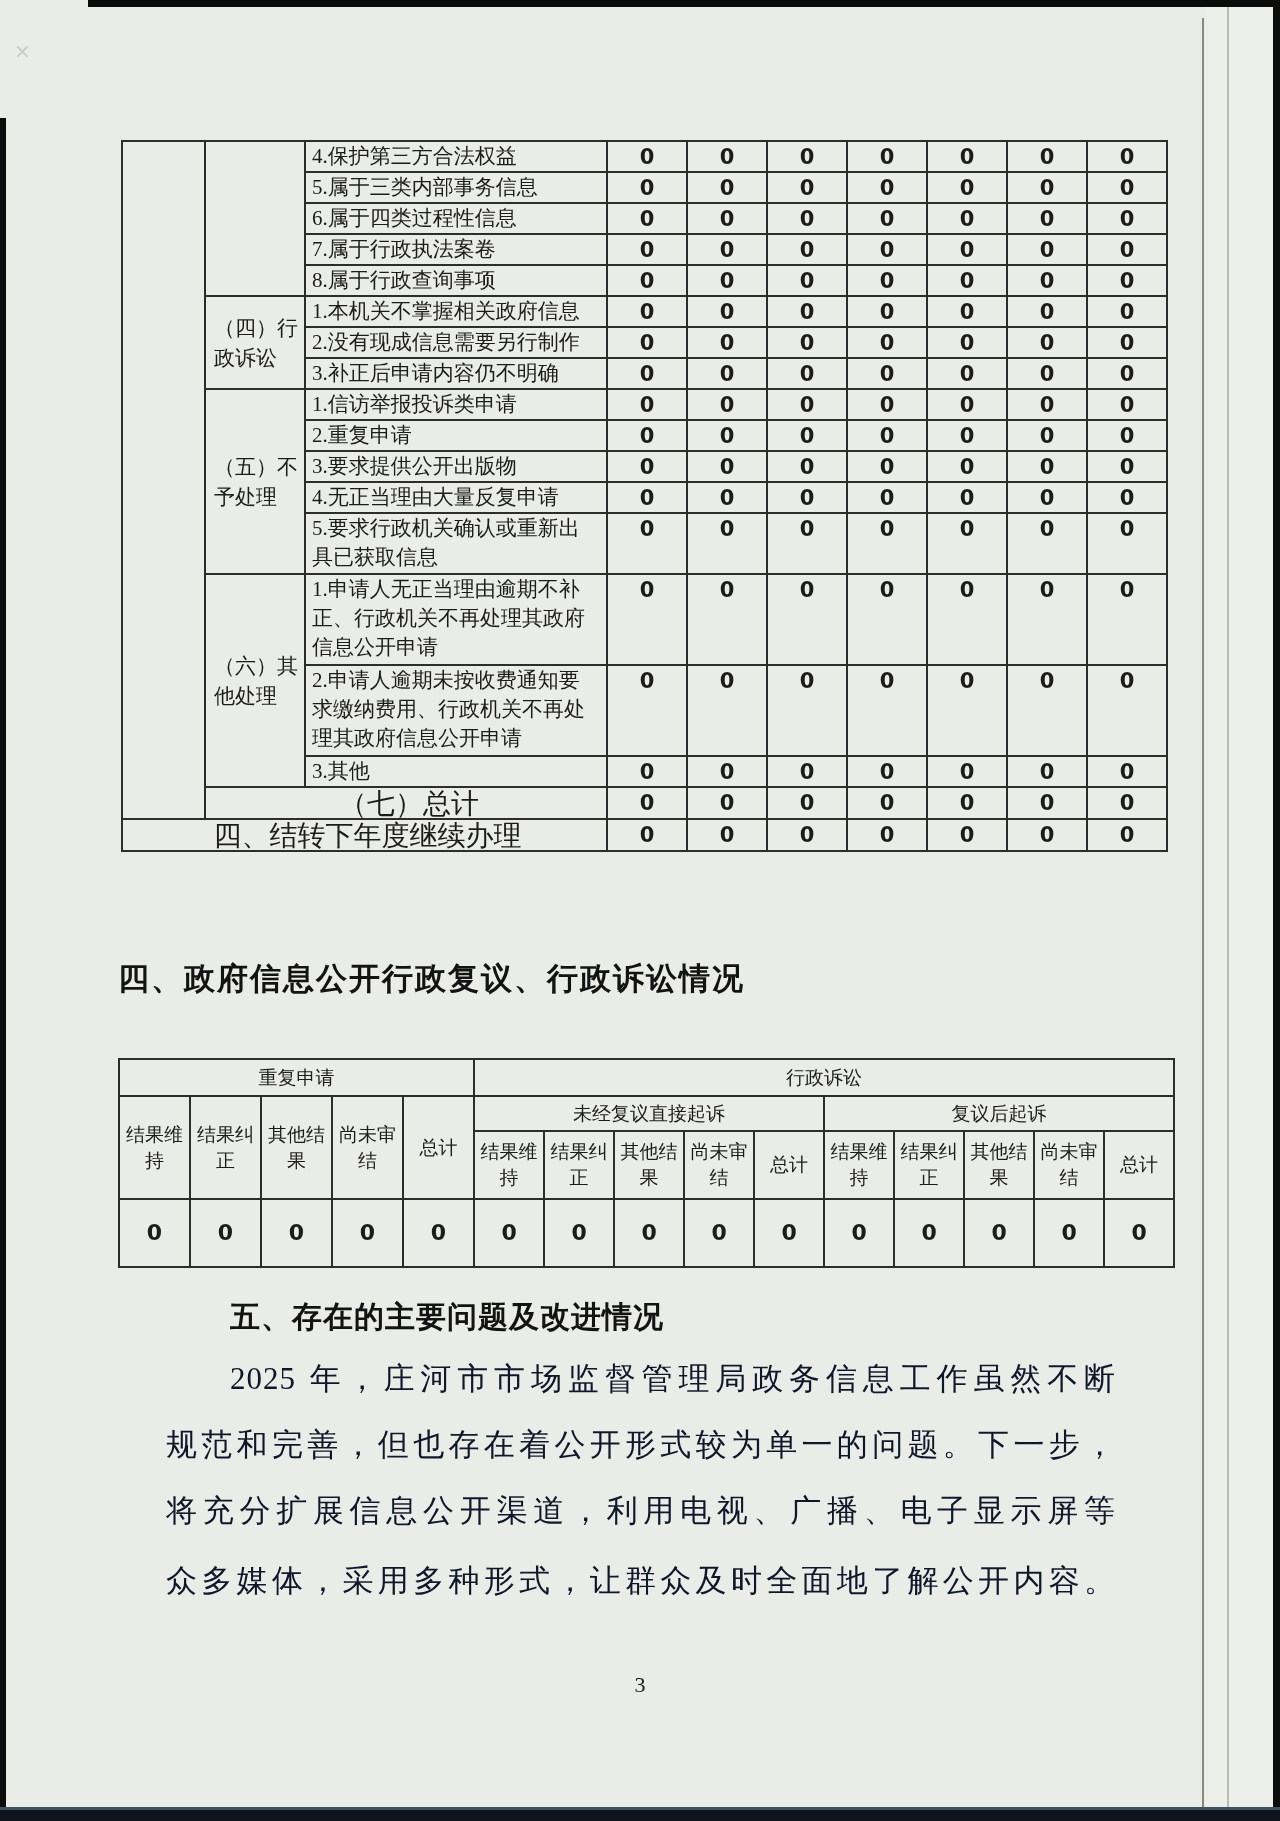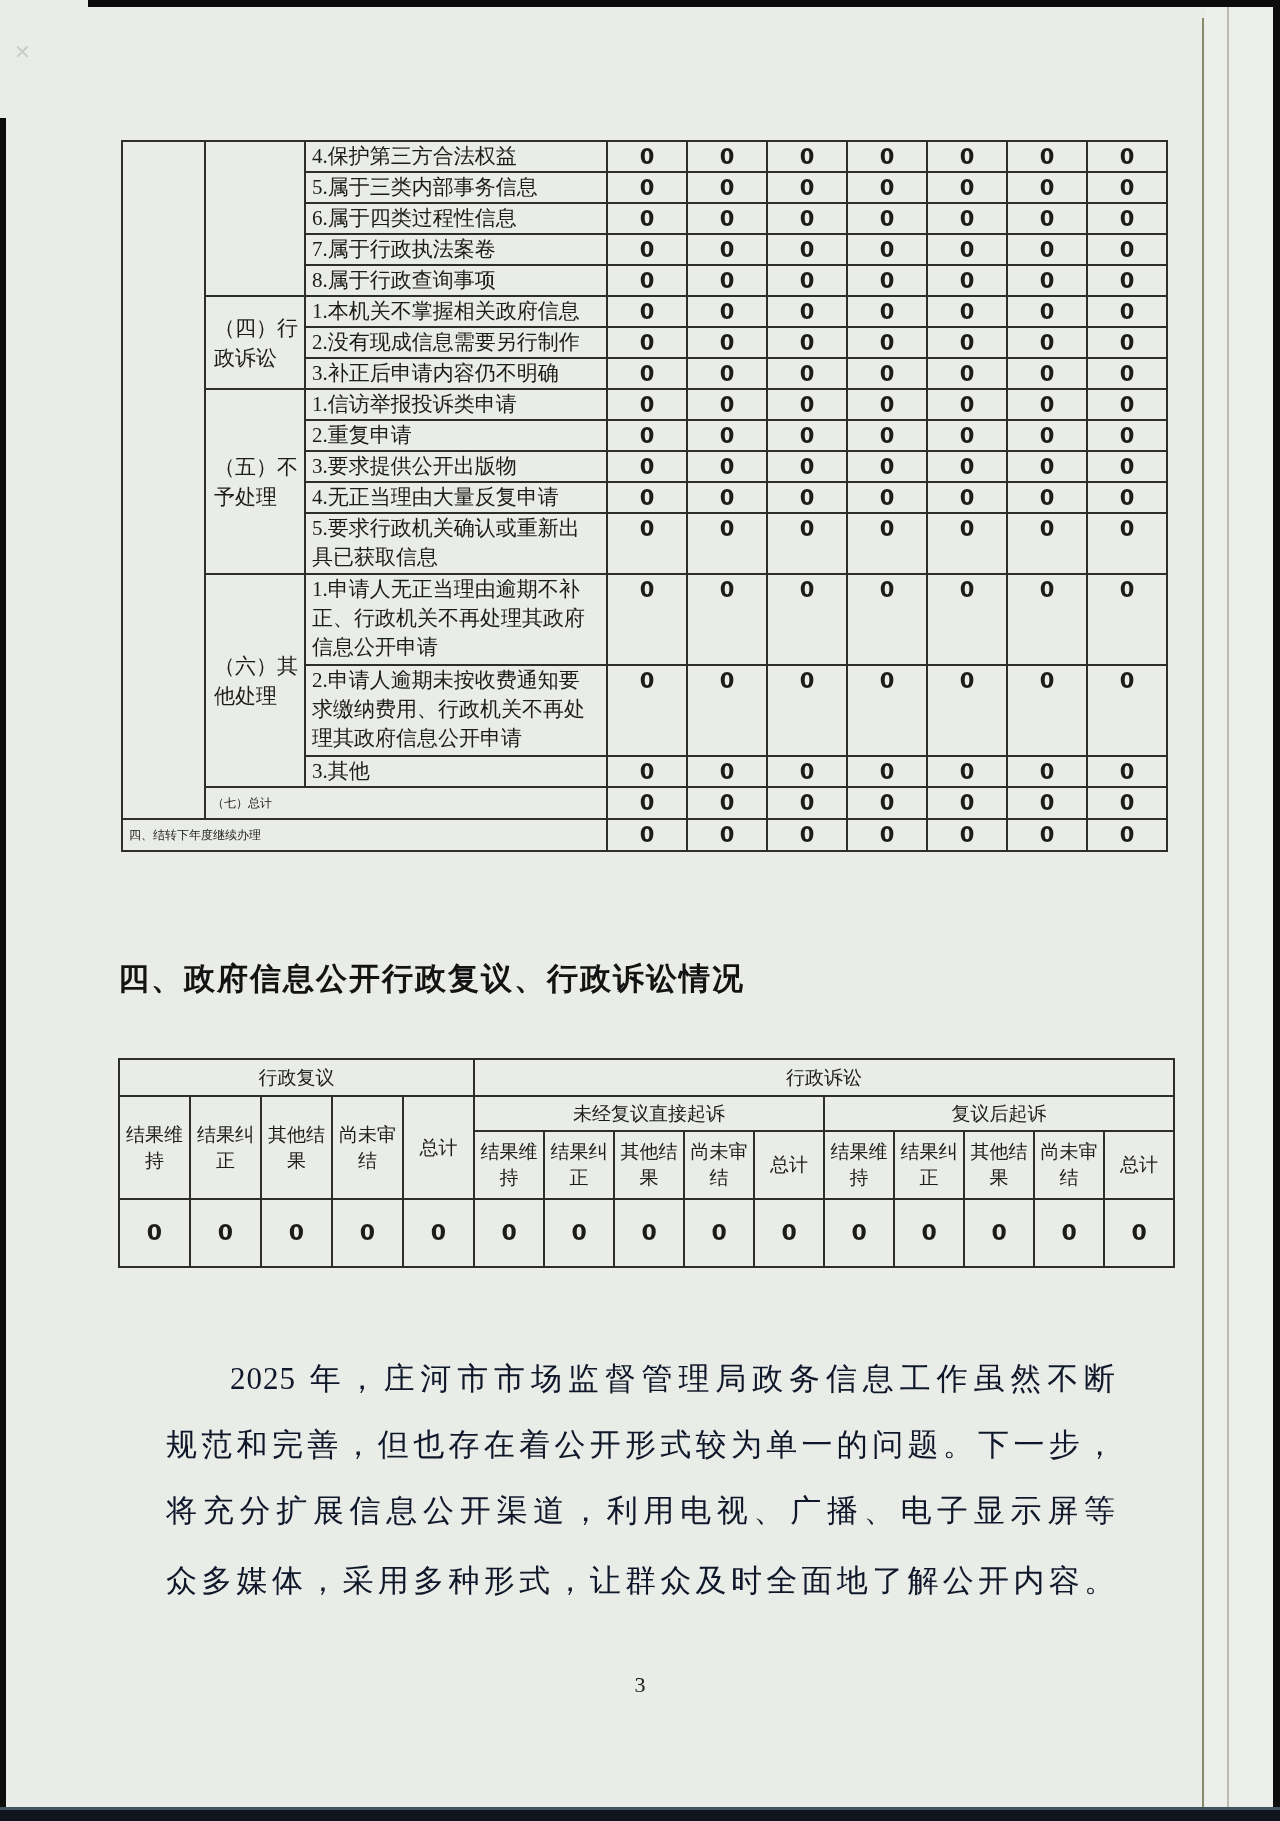--- a/index.html
+++ b/index.html
@@ -21,21 +21,21 @@
   
   table{border-collapse:collapse;table-layout:fixed;position:absolute;}
   td{border:2px solid #2d2d2d;padding:0;overflow:hidden;}
   .t1{left:121px;top:140px;width:1045px;font-size:21px;line-height:29px;}
   .t1 td.it{text-align:left;padding:0 16px 0 6px;vertical-align:top;}
   .t1 td.cat{text-align:left;padding:0 4px 0 8px;vertical-align:middle;line-height:30px;}
   .t1 td.n{text-align:center;vertical-align:top;
            font-family:"DejaVu Sans","Liberation Sans",sans-serif;
            font-weight:700;font-size:21px;line-height:28px;padding-top:1px;}
   .t1 td.c0{background:transparent;}
-  .t1 td.merged-label{text-align:left;padding-left:6px;vertical-align:middle;font-size:12px;}
+  .t1 td.merged-label{text-align:center;padding-left:6px;vertical-align:middle;font-size:28px;}
   .h1r{height:29px;} .h2r{height:59px;} .h3r{height:89px;margin-left:14px;} .h30{height:30px;}
   .t2{left:118px;top:1058px;width:1055px;font-size:19px;line-height:26px;text-align:center;}
   .t2 td{vertical-align:middle;}
   .t2 .gh{height:35px;}
   .t2 .sh{height:33px;}
   .t2 .colh{height:62px;padding:2px 2px;}
   .t2 .val{height:66px;font-family:"DejaVu Sans","Liberation Sans",sans-serif;font-weight:700;font-size:22px;}
   
   .sec4{position:absolute;left:118px;top:958px;width:1054px;text-align:left;
         font-size:31px;font-weight:700;letter-spacing:2px;color:#131313;}
@@ -277,21 +277,21 @@
         <col style="width:70px">
         <col style="width:70px">
       <col style="width:70px">
         <col style="width:70px">
         <col style="width:70px">
         <col style="width:70px">
         <col style="width:70px">
     </colgroup>
     <tbody>
         <tr>
-      <td class="gh" colspan="5">行政复议</td>
+      <td class="gh" colspan="5">重复申请</td>
       <td class="gh" colspan="10">行政诉讼</td>
     </tr>
     <tr>
       <td class="colh" rowspan="2">结果维持</td>
       <td class="colh" rowspan="2">结果纠正</td>
       <td class="colh" rowspan="2">其他结果</td>
       <td class="colh" rowspan="2">尚未审结</td>
       <td class="colh" rowspan="2">总计</td>
       <td class="sh" colspan="5">未经复议直接起诉</td>
       <td class="sh" colspan="5">复议后起诉</td>
@@ -321,20 +321,21 @@
       <td class="val">0</td>
       <td class="val">0</td>
       <td class="val">0</td>
       <td class="val">0</td>
       <td class="val">0</td>
       <td class="val">0</td>
     </tr>
   </tbody>
     </table>
 
+  <div class="sec5">五、存在的主要问题及改进情况</div>
 
   <div class="pline indent" style="top:1358px">2025 年，庄河市市场监督管理局政务信息工作虽然不断</div>
   <div class="pline" style="top:1490px">将充分扩展信息公开渠道，利用电视、广播、电子显示屏等</div>
   <div class="pline" style="top:1424px">规范和完善，但也存在着公开形式较为单一的问题。下一步，</div>
   <div class="pline" style="top:1560px">众多媒体，采用多种形式，让群众及时全面地了解公开内容。</div>
 
   <div class="pagenum">3</div>
 
 </div>
 

